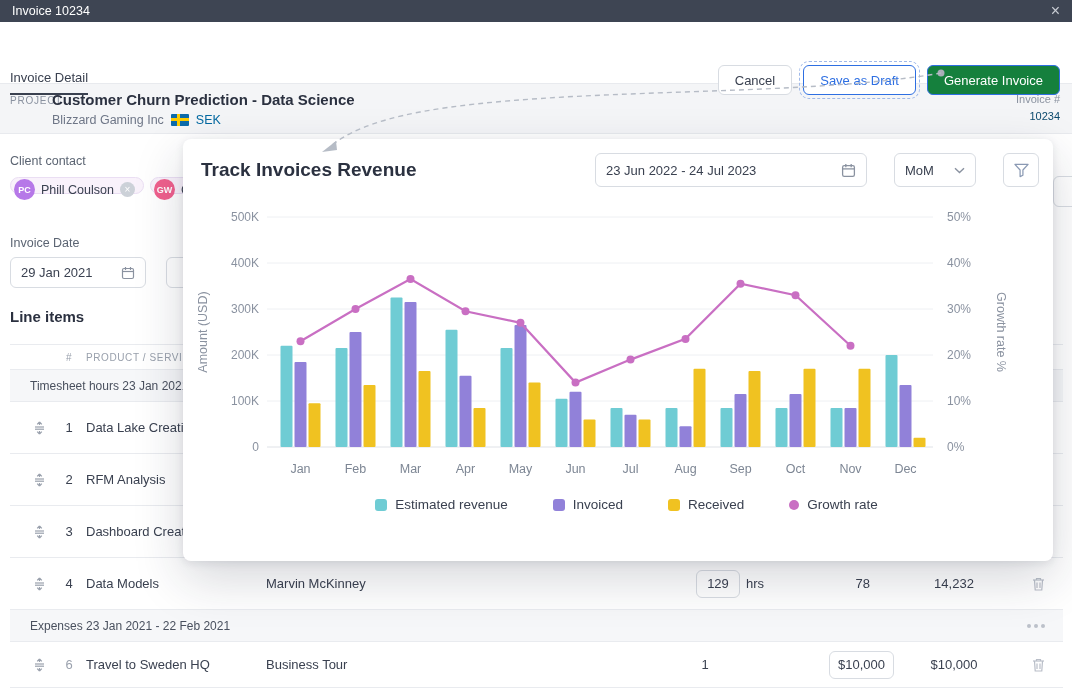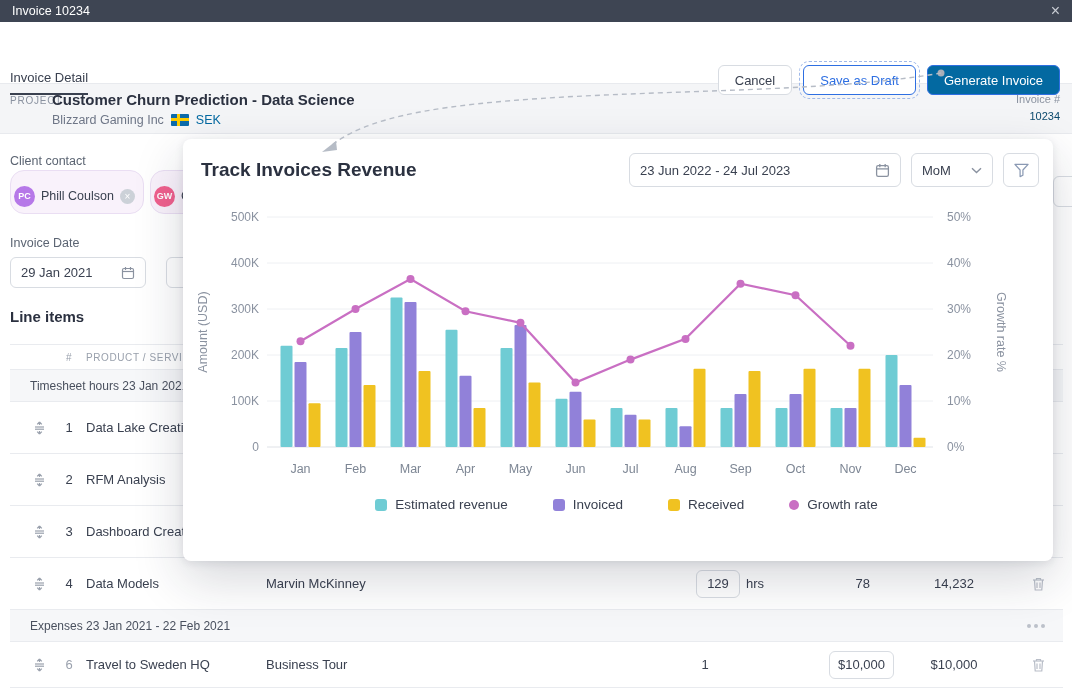--- a/index.html
+++ b/index.html
@@ -18,40 +18,40 @@
 
   
   .toolbar { position:absolute; left:0; top:22px; width:1072px; height:62px;
     background:#fff; border-bottom:1px solid #e8eaee; z-index:4;}
   .tab { position:absolute; left:10px; top:48px; font-size:13px; color:#3a4150; cursor:pointer;}
   .tab::after { content:""; position:absolute; left:0; right:0; bottom:-10px; height:2px; background:#3a4150;}
   .toolbar .btns { position:absolute; right:12px; top:43px; display:flex; gap:11px; align-items:center;}
   .btn { height:30px; border-radius:6px; font-size:13px; padding:0 16px; display:flex;
     align-items:center; background:#fff; border:1px solid #d8dce2; color:#3a4150; cursor:pointer; white-space:nowrap;}
   .btn.draft { color:#2e6fe2; border-color:#2e6fe2; outline:1.5px dashed #9fb9ea; outline-offset:3px;}
-  .btn.primary { background:#0369a1; border-color:#2e6fe2; color:#fff;}
+  .btn.primary { background:#15803d; border-color:#2e6fe2; color:#fff;}
 
   
   .projbar { position:absolute; left:0; top:84px; width:1072px; height:50px;
     background:#f4f5f7; border-bottom:1px solid #e8eaee; z-index:3;}
   .eyebrow { position:absolute; left:10px; top:11px; font-size:10px; letter-spacing:.8px; color:#8a92a0;}
   .proj-name { position:absolute; left:52px; top:7px; font-size:15px; font-weight:bold; color:#2b3140;}
   .proj-sub { position:absolute; left:52px; top:29px; font-size:12.5px; color:#6e7687; display:flex; align-items:center; gap:7px;}
   .flag { display:inline-block; width:18px; height:12px; border-radius:1px;
     background-color:#0c6bab;
     background-image:
       linear-gradient(to right, transparent 6px, #fecc00 6px, #fecc00 9.5px, transparent 9.5px),
       linear-gradient(to bottom, transparent 4.5px, #fecc00 4.5px, #fecc00 7.5px, transparent 7.5px);}
   .proj-sub .cur { color:#0369a1;}
   .inv-no-label { position:absolute; right:12px; top:9px; font-size:11px; color:#8a92a0; text-align:right;}
   .inv-no { position:absolute; right:12px; top:26px; font-size:11px; color:#0c4a6e; text-align:right;}
 
   
   .field-label { position:absolute; font-size:12.5px; color:#5b6472;}
-  .chip { position:absolute; top:170px; height:44px; border-radius:14px;
+  .chip { position:absolute; top:177px; height:17px; border-radius:14px;
     background:#f9f2fb; border:1px solid #eadef3; display:flex; align-items:center;
     gap:6px; padding:8px 8px 0 3px; font-size:12.5px; color:#3a4150; cursor:pointer;}
   .avatar { width:21px; height:21px; border-radius:50%; color:#fff; font-size:9px; font-weight:bold;
     display:flex; align-items:center; justify-content:center;}
   .chip .remove { width:15px; height:15px; border-radius:50%; background:#ccd1d8; color:#fff;
     font-size:10px; line-height:15px; text-align:center; cursor:pointer;}
   .inputfield { position:absolute; height:31px; border:1px solid #d8dce2; border-radius:6px;
     background:#fff; display:flex; align-items:center; justify-content:space-between;
     padding:0 10px; font-size:13px; color:#3a4150; cursor:pointer;}
   .section-h { position:absolute; font-size:15px; font-weight:bold; color:#2b3140;}
@@ -82,21 +82,21 @@
   .inputbox { display:inline-flex; align-items:center; justify-content:center; min-width:44px;
     height:28px; padding:0 8px; border:1px solid #d8dce2; border-radius:6px; background:#fff; font-size:13px;}
 
   
   .modal { position:absolute; left:183px; top:139px; width:870px; height:422px; background:#fff;
     border-radius:8px; z-index:10;
     box-shadow:0 18px 50px rgba(25,35,55,.18), 0 2px 8px rgba(25,35,55,.10);}
   .modal-header { position:absolute; left:18px; right:14px; top:11px; height:40px;
     display:flex; align-items:center;}
   .modal-title { font-size:19px; font-weight:bold; color:#2b3140;}
-  .modal-ctrls { margin-left:auto; display:flex; gap:10px; align-items:center;}
+  .modal-ctrls { margin-left:auto; display:flex; gap:27px; align-items:center;}
   .ctrl { height:34px; border:1px solid #d8dce2; border-radius:6px; display:flex; align-items:center;
     font-size:13px; color:#3a4150; background:#fff; cursor:pointer;}
   .ctrl.daterange { width:272px; padding:0 10px; justify-content:space-between;}
   .ctrl.select { width:82px; padding:0 10px; justify-content:space-between;}
   .ctrl.filter { width:36px; justify-content:center;}
   #chart-svg { position:absolute; left:8px; top:62px;}
   .legend { position:absolute; left:0; right:0; top:358px; display:flex; justify-content:center;
     gap:28px; font-size:13.5px; color:#3a4150;}
   .legend .item { display:flex; align-items:center; gap:8px; cursor:pointer;padding-left:17px;}
   .legend .sw { width:12px; height:12px; border-radius:3px; display:inline-block;}

